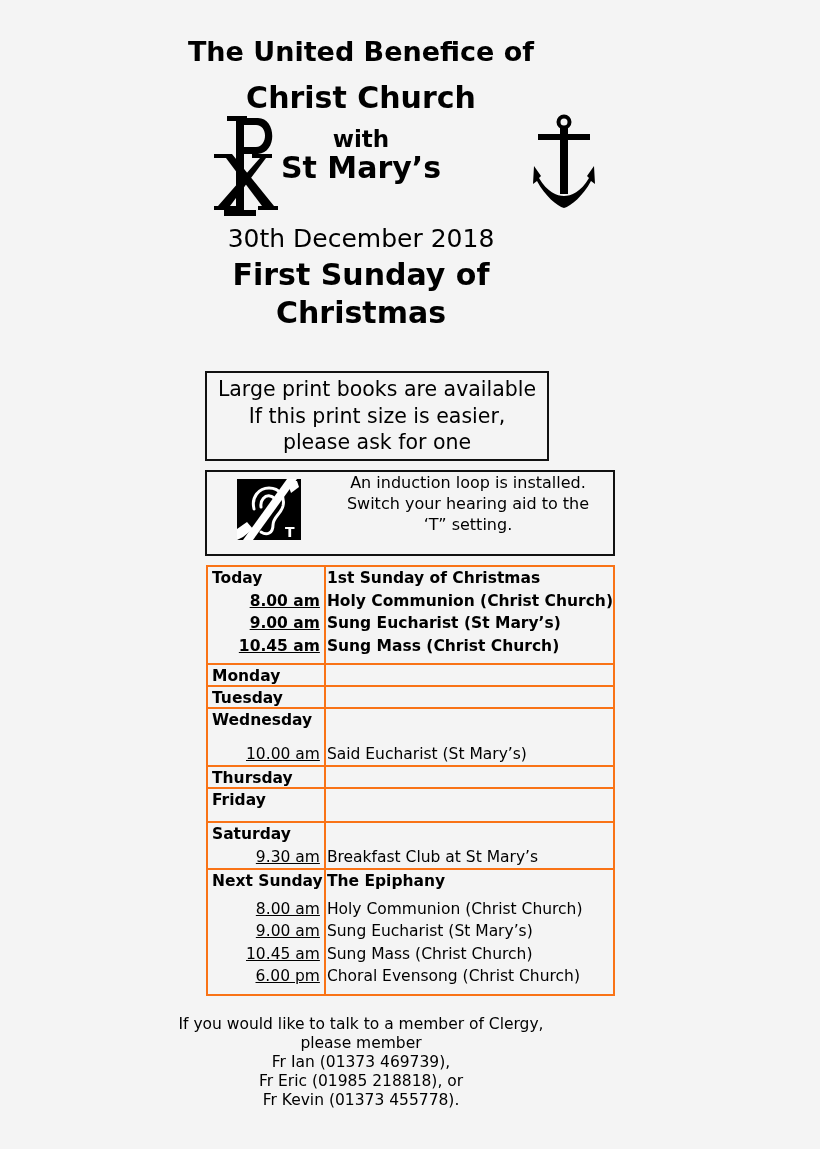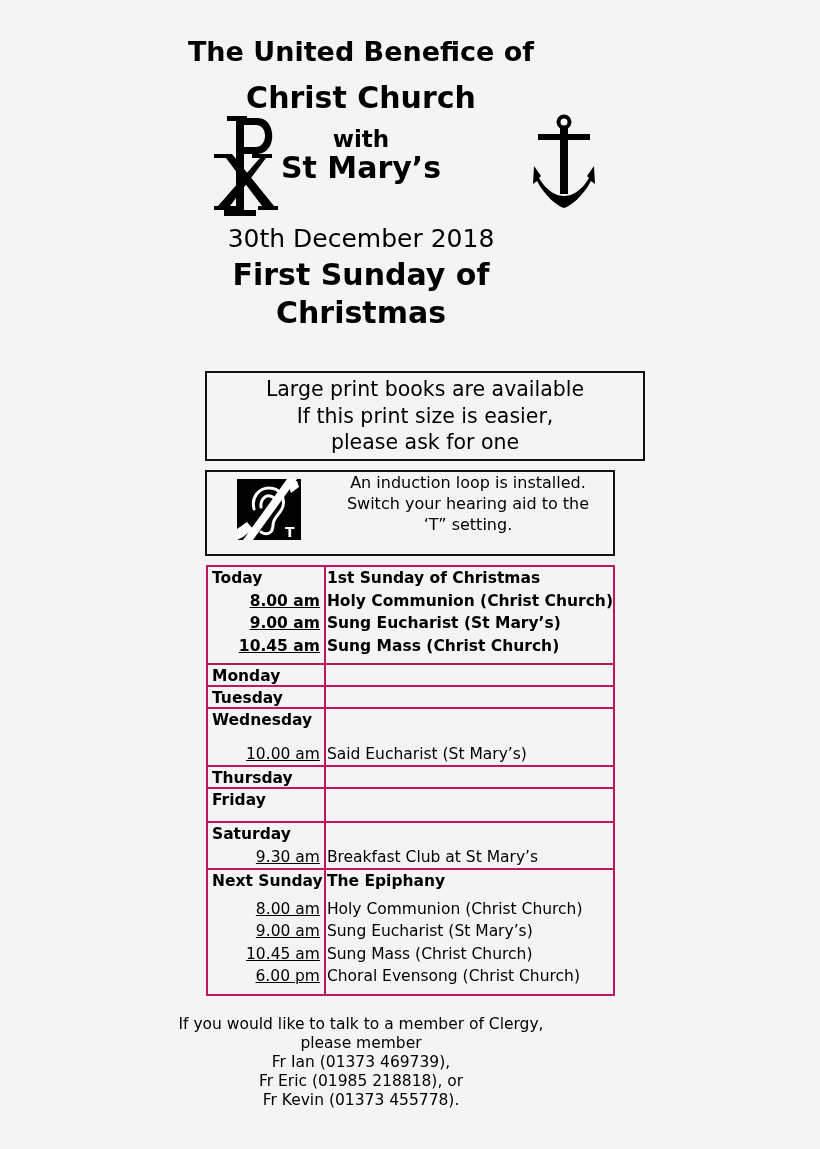--- a/index.html
+++ b/index.html
@@ -10,29 +10,29 @@
     .center { position:absolute; left:0; width:722px; text-align:center; }
     .t1 { top:36px; font-size:27px; font-weight:bold; }
     .t2 { top:80px; font-size:30px; font-weight:bold; }
     .t3 { top:118px; font-size:23px; font-weight:bold;margin-top:8px; }
     .t4 { top:150px; font-size:30px; font-weight:bold; }
     .date { top:224px; font-size:25px; }
     .sun { top:256px; font-size:30px; font-weight:bold; line-height:38px; }
     .chirho { position:absolute; left:212px; top:114px; width:68px; height:104px; }
     .anchor { position:absolute; left:531px; top:114px; width:66px; height:94px; }
     .box { position:absolute; border:2px solid #111; box-sizing:border-box; background:#f4f4f4; }
-    .box1 { left:205px; top:371px; width:440px; height:90px; text-align:center; font-size:20.5px; line-height:26.5px; padding-top:3px; }
+    .box1 { left:205px; top:371px; width:344px; height:90px; text-align:center; font-size:20.5px; line-height:26.5px; padding-top:3px; }
     .box2 { left:205px; top:470px; width:410px; height:86px; }
     .ear { position:absolute; left:30px; top:7px; width:64px; height:61px; }
     .loop-text { position:absolute; right:10px; top:0; width:270px; text-align:center; font-size:16px; line-height:21px; }
     table.sched {
       position:absolute; left:206px; top:565px; width:409px; border-collapse:collapse;
       font-size:15.5px;
     }
-    table.sched td { border:2px solid #be185d; padding:0; vertical-align:top; }
+    table.sched td { border:2px solid #f97316; padding:0; vertical-align:top; }
     td.c1 { width:124px; }
     .line { height:22.5px; line-height:22.5px; white-space:nowrap; }
     .c1 .line { padding-left:4px; }
     .c1 .line.time { text-align:right; padding-right:4px; padding-left:0;text-decoration:underline; }
     .c2 .line { padding-left:1px; }
     .b { font-weight:bold; }
     .gap { height:11px; }
     .contact { top:1015px; font-size:15.5px; line-height:19px; }
   </style>
 </head>

